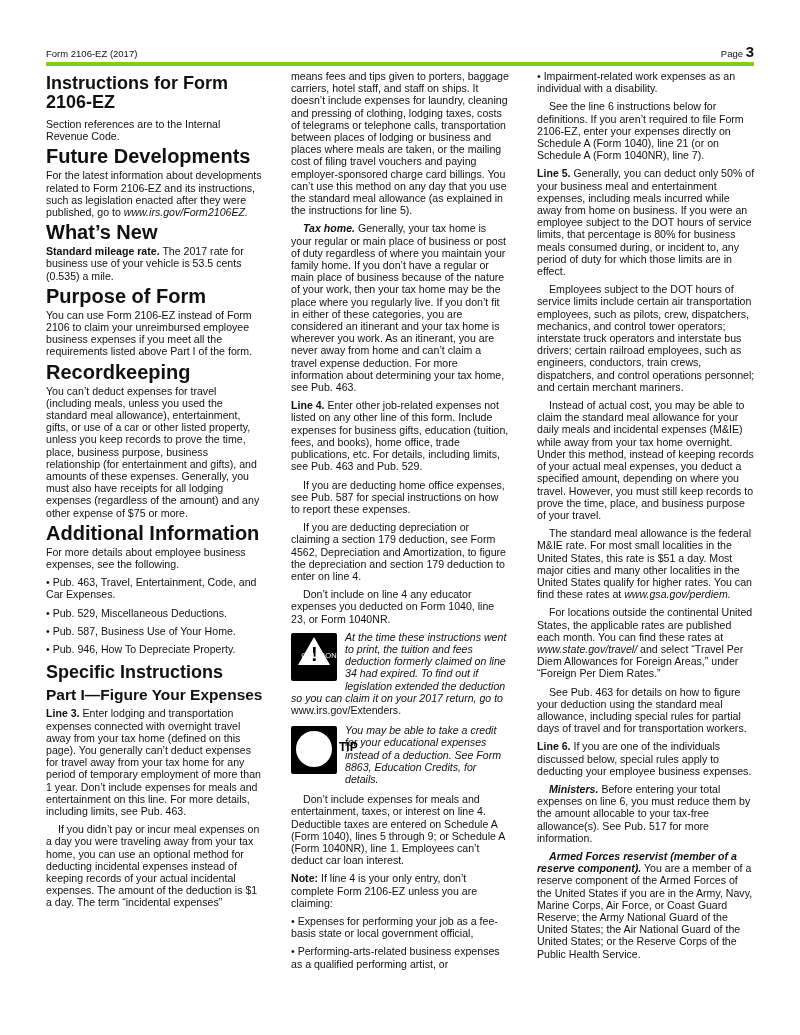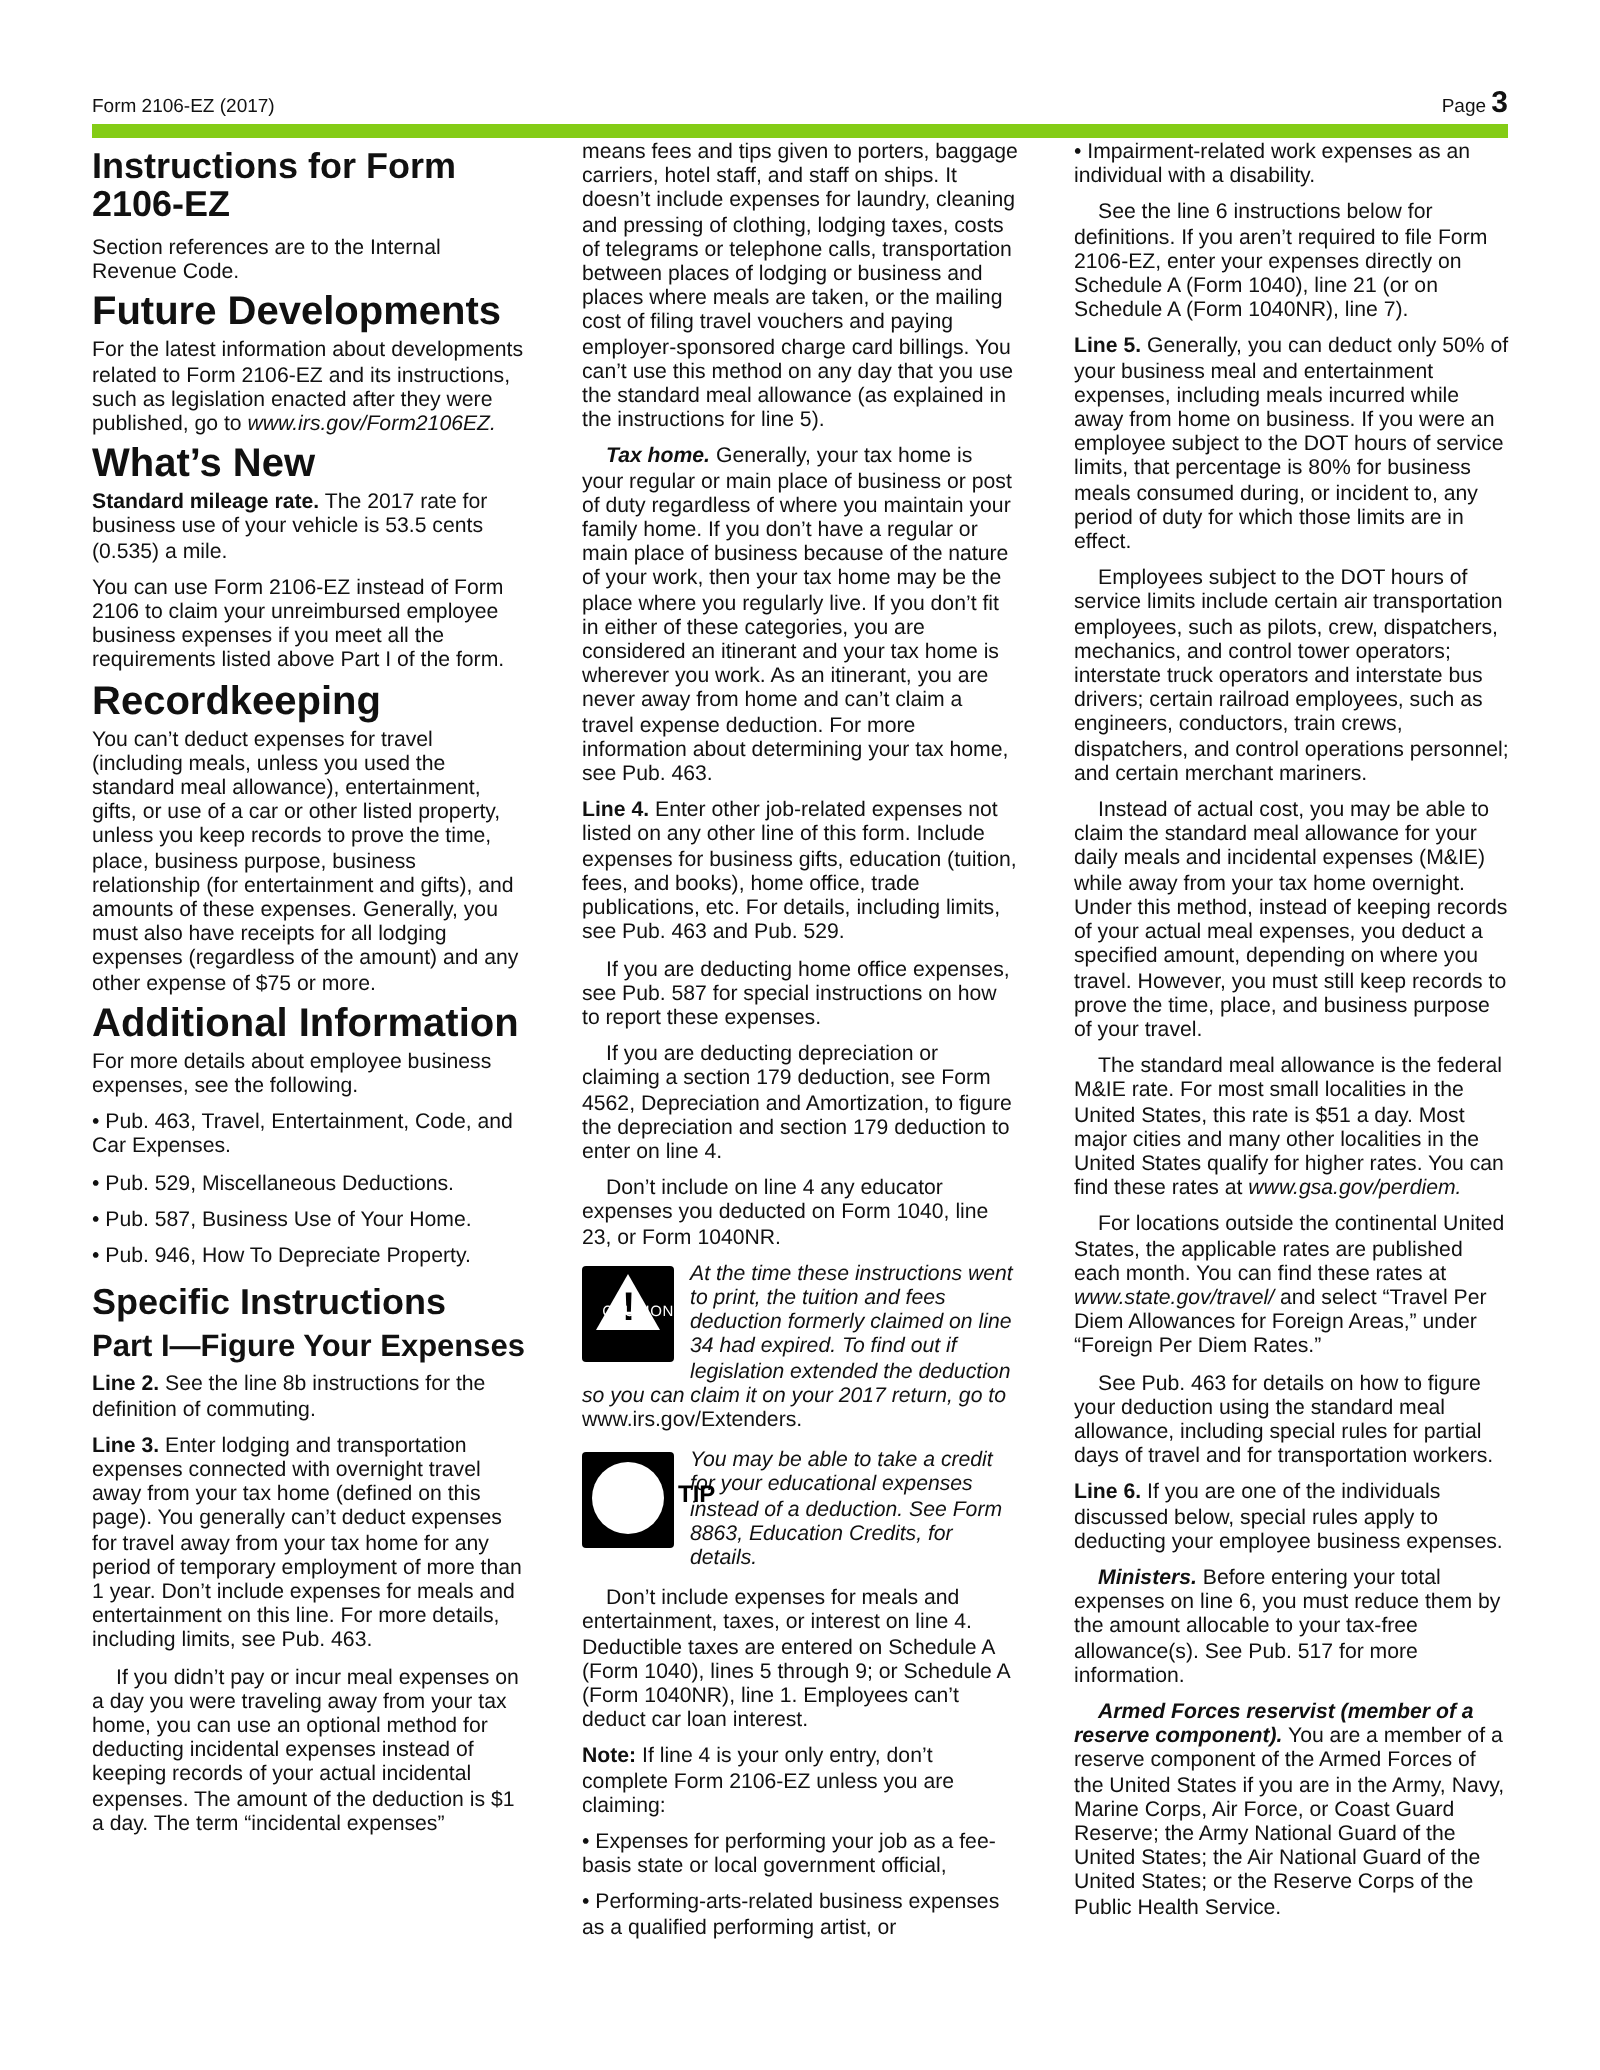--- a/index.html
+++ b/index.html
@@ -1,19 +1,19 @@
 <!DOCTYPE html>
 <html><head>
 <meta charset="utf-8">
 <style>
   html, body { margin: 0; padding: 0; background: #ffffff; }
   body { width: 800px; height: 1035px; position: relative; overflow: hidden;
          font-family: "Liberation Sans", sans-serif; color: #111; }
   .hdr { position: absolute; left: 46px; right: 46px; top: 44px; height: 18px;
-         border-bottom: 7px solid #84cc16; font-size: 9.5px; }
+         border-bottom: 4px solid #84cc16; font-size: 9.5px; }
   .hdr .left { position: absolute; left: 0; bottom: 3px; }
   .hdr .right { position: absolute; right: 0; bottom: 2px; font-size: 9.5px; }
   .hdr .right b { font-size: 15px; font-weight: bold; }
   .col { position: absolute; top: 70px; width: 218px; font-size: 10.6px; line-height: 12.2px; }
   .c1 { left: 46px; }
   .c2 { left: 291px; }
   .c3 { left: 537px; }
   .col p { margin: 0 0 6px 0; }
   .col p.ind { text-indent: 12px; }
   h1 { font-size: 18px; line-height: 19px; margin: 4px 0 6px 0; font-weight: bold; }
@@ -53,35 +53,35 @@
 <div class="col c1">
   <h1>Instructions for Form 2106-EZ</h1>
   <p>Section references are to the Internal Revenue Code.</p>
 
   <h2>Future Developments</h2>
   <p><span>For the latest information about developments related to Form 2106-EZ and its instructions, such as legislation enacted after they were published, go to </span><span class="i">www.irs.gov/Form2106EZ.</span></p>
 
   <h2>What’s New</h2>
   <p><span class="b">Standard mileage rate.</span><span> The 2017 rate for business use of your vehicle is 53.5 cents (0.535) a mile.</span></p>
 
+  <h2>Purpose of Form</h2>
   <p>You can use Form 2106-EZ instead of Form 2106 to claim your unreimbursed employee business expenses if you meet all the requirements listed above Part I of the form.</p>
 
   <h2>Recordkeeping</h2>
   <p>You can’t deduct expenses for travel (including meals, unless you used the standard meal allowance), entertainment, gifts, or use of a car or other listed property, unless you keep records to prove the time, place, business purpose, business relationship (for entertainment and gifts), and amounts of these expenses. Generally, you must also have receipts for all lodging expenses (regardless of the amount) and any other expense of $75 or more.</p>
 
   <h2>Additional Information</h2>
   <p>For more details about employee business expenses, see the following.</p>
   <p>• Pub. 463, Travel, Entertainment, Code, and Car Expenses.</p>
   <p>• Pub. 529, Miscellaneous Deductions.</p>
   <p>• Pub. 587, Business Use of Your Home.</p>
   <p>• Pub. 946, How To Depreciate Property.</p>
 
   <h1 class="si">Specific Instructions</h1>
   <h2 class="part">Part I—Figure Your Expenses</h2>
-  <p><span class="b">Line 2.</span><span> See the line 8b instructions for the definition of commuting.</span></p>
   <p><span class="b">Line 3.</span><span> Enter lodging and transportation expenses connected with overnight travel away from your tax home (defined on this page). You generally can’t deduct expenses for travel away from your tax home for any period of temporary employment of more than 1 year. Don’t include expenses for meals and entertainment on this line. For more details, including limits, see Pub. 463.</span></p>
   <p class="ind">If you didn’t pay or incur meal expenses on a day you were traveling away from your tax home, you can use an optional method for deducting incidental expenses instead of keeping records of your actual incidental expenses. The amount of the deduction is $1 a day. The term “incidental expenses”</p>
 </div>
 
 <div class="col c2">
   <p>means fees and tips given to porters, baggage carriers, hotel staff, and staff on ships. It doesn’t include expenses for laundry, cleaning and pressing of clothing, lodging taxes, costs of telegrams or telephone calls, transportation between places of lodging or business and places where meals are taken, or the mailing cost of filing travel vouchers and paying employer-sponsored charge card billings. You can’t use this method on any day that you use the standard meal allowance (as explained in the instructions for line 5).</p>
   <p class="ind"><span class="bi">Tax home.</span><span> Generally, your tax home is your regular or main place of business or post of duty regardless of where you maintain your family home. If you don’t have a regular or main place of business because of the nature of your work, then your tax home may be the place where you regularly live. If you don’t fit in either of these categories, you are considered an itinerant and your tax home is wherever you work. As an itinerant, you are never away from home and can’t claim a travel expense deduction. For more information about determining your tax home, see Pub. 463.</span></p>
   <p><span class="b">Line 4.</span><span> Enter other job-related expenses not listed on any other line of this form. Include expenses for business gifts, education (tuition, fees, and books), home office, trade publications, etc. For details, including limits, see Pub. 463 and Pub. 529.</span></p>
   <p class="ind">If you are deducting home office expenses, see Pub. 587 for special instructions on how to report these expenses.</p>
   <p class="ind">If you are deducting depreciation or claiming a section 179 deduction, see Form 4562, Depreciation and Amortization, to figure the depreciation and section 179 deduction to enter on line 4.</p>

